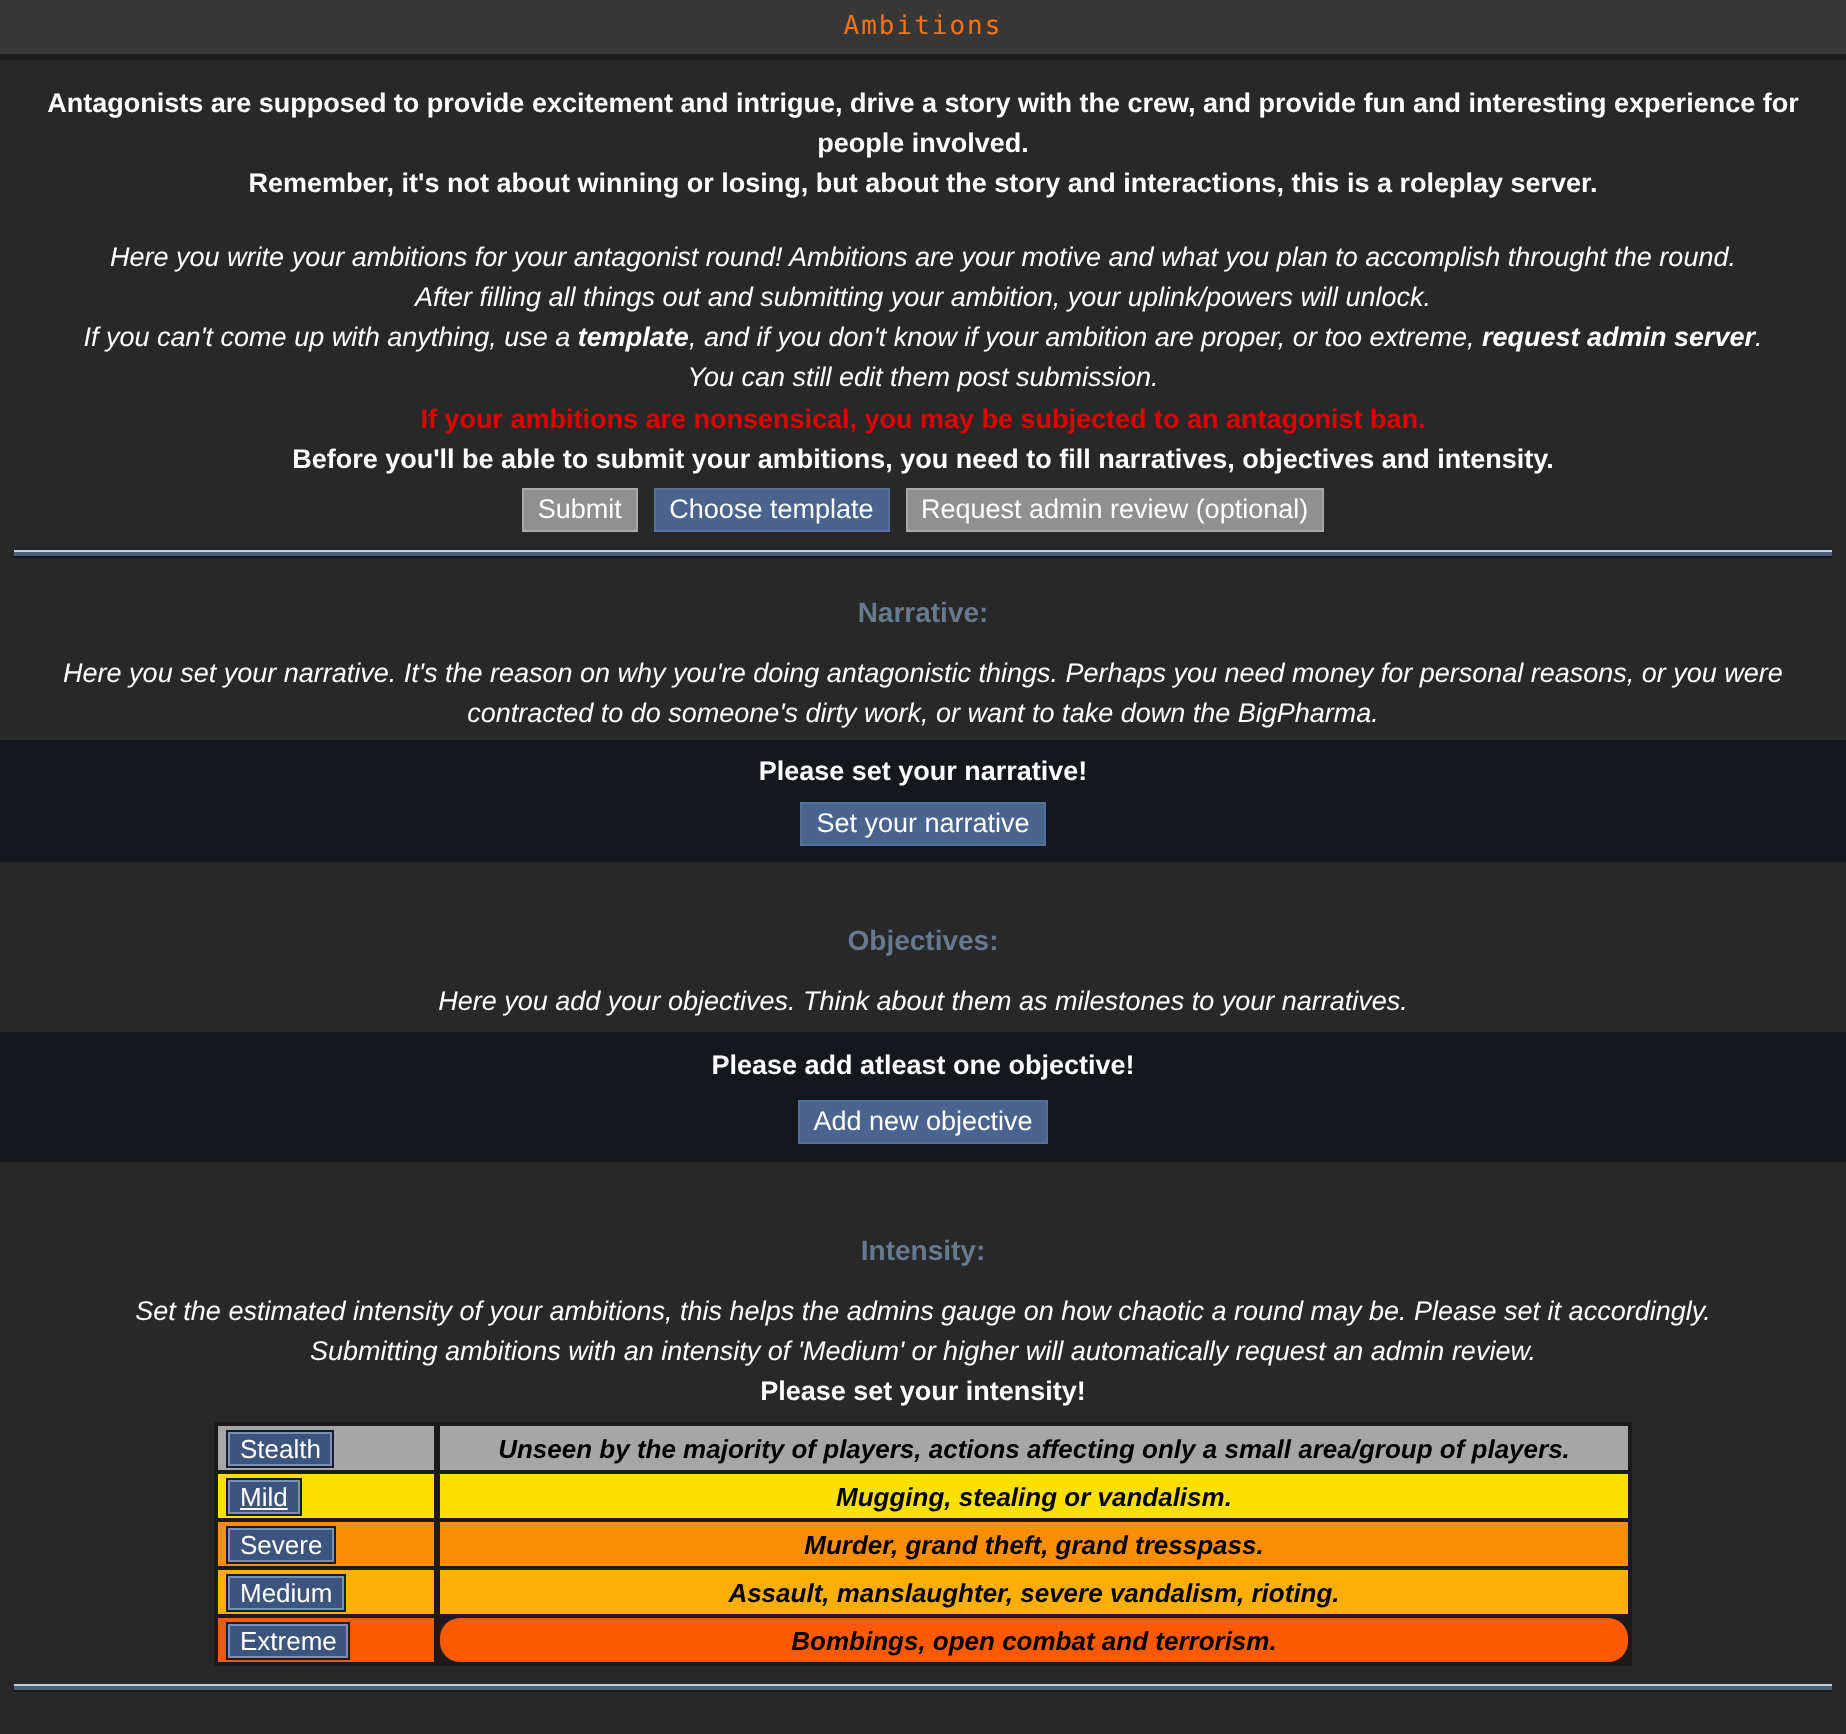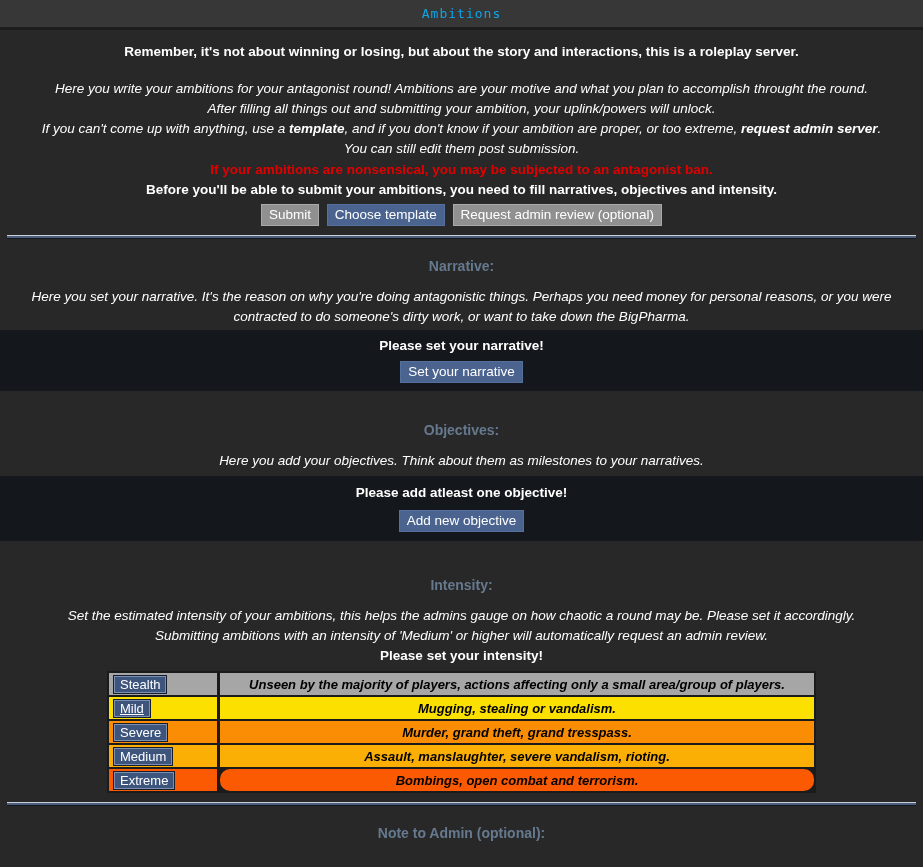--- a/index.html
+++ b/index.html
@@ -6,21 +6,21 @@
   body{
     width:923px;height:867px;overflow:hidden;
     background:#282828;color:#ffffff;
     font-family:"Liberation Sans",sans-serif;
     font-size:13.5px;
   }
   .titlebar{
     height:27px;background:#373737;border-bottom:3px solid #1d1d1d;
     display:flex;align-items:center;justify-content:center;
     font-family:"DejaVu Sans Mono",monospace;font-size:13px;
-    letter-spacing:1px;color:#0ea5e9;
+    letter-spacing:1px;color:#f97316;
   }
   .center{text-align:center;}
   .intro-bold{font-weight:bold;line-height:20px;margin:12px 4px 0;}
   .it{font-style:italic;line-height:20px;}
   .intro-italic{margin-top:17px;padding:0 2px;}
   .warning-line{color:#e10000;font-weight:bold;line-height:20px;margin-top:1px;}
   .require-line{font-weight:bold;line-height:20px;}
   .btn{
     display:inline-block;padding:2px 7px;color:#ffffff;cursor:pointer;
     font-size:13.5px;line-height:16px;white-space:nowrap;
@@ -65,20 +65,21 @@
   }
 </style>
 </head>
 <body>
 
 <div class="titlebar">
   <span>Ambitions</span>
 </div>
 
 <div class="intro-bold center">
+  <div>Antagonists are supposed to provide excitement and intrigue, drive a story with the crew, and provide fun and interesting experience for people involved.</div>
   <div>Remember, it's not about winning or losing, but about the story and interactions, this is a roleplay server.</div>
 </div>
 
 <div class="intro-italic center">
   <div class="it">Here you write your ambitions for your antagonist round! Ambitions are your motive and what you plan to accomplish throught the round.</div>
   <div class="it">After filling all things out and submitting your ambition, your uplink/powers will unlock.</div>
   <div class="it"><span>If you can't come up with anything, use a </span><b>template</b><span>, and if you don't know if your ambition are proper, or too extreme, </span><b>request admin server</b><span>.</span></div>
   <div class="it">You can still edit them post submission.</div>
   <div class="warning-line">If your ambitions are nonsensical, you may be subjected to an antagonist ban.</div>
   <div class="require-line">Before you'll be able to submit your ambitions, you need to fill narratives, objectives and intensity.</div>

